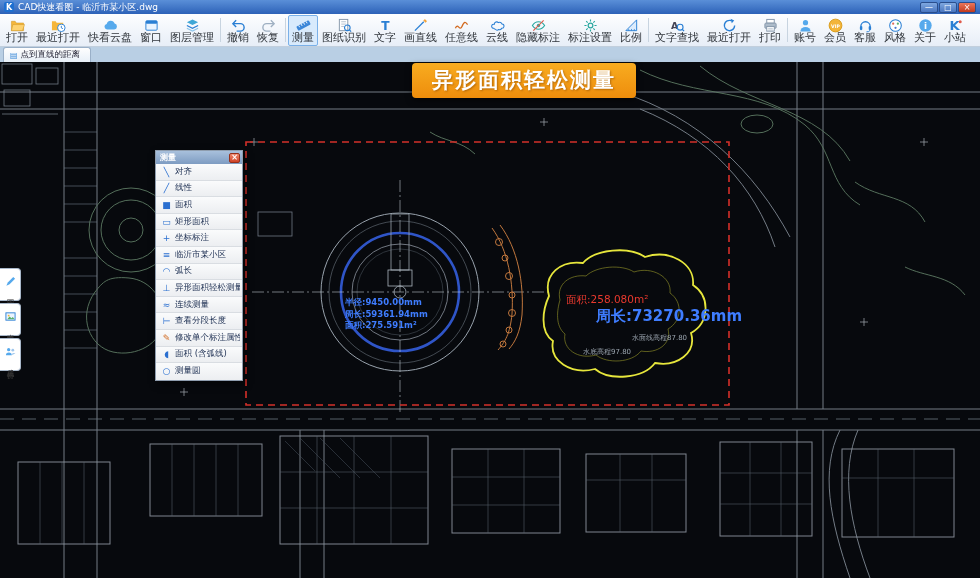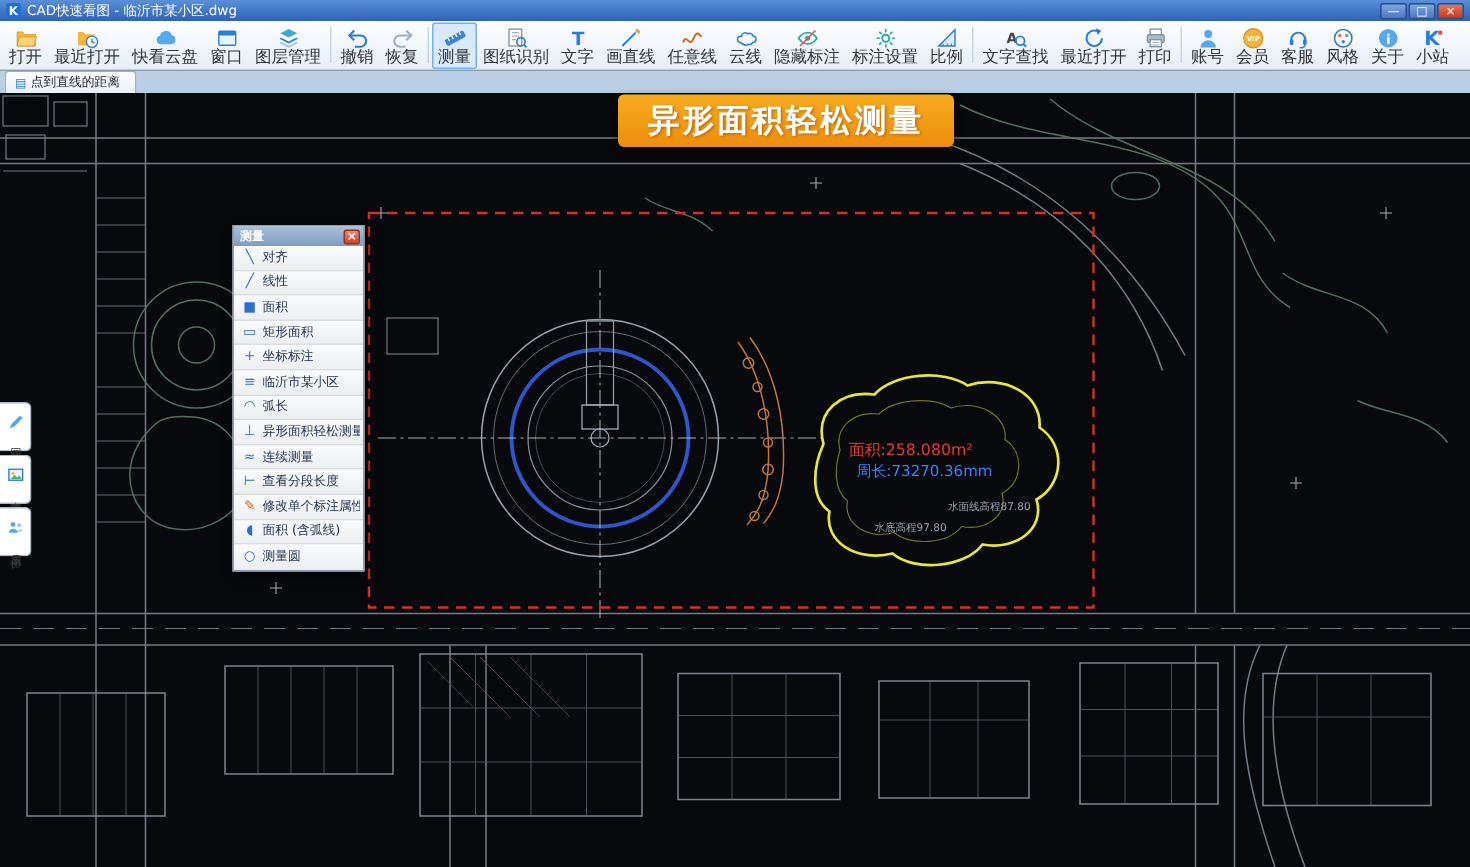--- a/index.html
+++ b/index.html
@@ -23,21 +23,21 @@
 
 .tabbar{height:15px;background:#b9cfe4;display:flex;align-items:flex-end;padding-left:3px}
 .tab{background:linear-gradient(#fefefe,#e8f0f8);border:1px solid #9ab0c8;border-bottom:none;border-radius:3px 3px 0 0;font-size:8.5px;color:#223;padding:1px 10px 1px 6px;display:flex;gap:3px;align-items:center;cursor:pointer}
 .tabicon{color:#2a7fd4;font-size:8px}
 
 .canvas{position:absolute;top:62px;left:0;width:980px;height:516px;background:#07090d}
 .canvas svg.cad{position:absolute;left:0;top:0}
 .banner{position:absolute;left:412px;top:1px;height:35px;padding:0 20px;background:linear-gradient(#f8ac20,#ee8d0c);border-radius:4px;color:#fff;font-size:21px;font-weight:bold;line-height:35px;letter-spacing:2px;text-shadow:1px 1px 2px rgba(120,60,0,.5);box-shadow:0 2px 6px rgba(0,0,0,.55);white-space:nowrap}
 .cm{position:absolute;left:345px;top:235px;color:#3F7DFF;font-size:8.5px;font-weight:bold;line-height:11.5px;white-space:nowrap}
 .pmarea{position:absolute;left:566px;top:231px;color:#E8392E;font-size:10.5px;font-weight:normal;white-space:nowrap}
-.pmperim{position:absolute;left:571px;top:245px;color:#3F7DFF;font-size:10px;font-weight:normal;white-space:nowrap}
+.pmperim{position:absolute;left:596px;top:245px;color:#3F7DFF;font-size:15px;font-weight:bold;white-space:nowrap}
 .pmnote{position:absolute;color:#9aa4ae;font-size:7px;white-space:nowrap}
 
 .mpanel{position:absolute;left:155px;top:88px;width:88px;background:#eef0f3;border:1px solid #8f9dae;box-shadow:2px 3px 7px rgba(0,0,0,.5);font-size:8.5px;z-index:5}
 .mhead{height:13px;background:linear-gradient(#a8c0dc,#7e9cc2);display:flex;align-items:center;padding:0 2px 0 4px;color:#fff;font-weight:bold;font-size:8px}
 .mtitle{flex:1}
 .mclose{width:11px;height:10px;background:linear-gradient(#ef8a70,#d04226);border:1px solid #96301a;border-radius:2px;color:#fff;font-size:8px;line-height:8px;text-align:center;cursor:pointer}
 .mrow{display:flex;align-items:center;gap:3px;height:16.6px;padding:0 2px 0 5px;border-bottom:1px solid #d9dde2;background:linear-gradient(#fafbfc,#eceef1);cursor:pointer}
 .mrow:last-child{border-bottom:none}
 .mi{width:11px;color:#2a6fd0;font-size:9px;text-align:center;flex:none}
 .ml{color:#1d2f52;white-space:nowrap;overflow:hidden}
@@ -411,20 +411,25 @@
       </g>
 
       <path d="M549 234c-6-22 12-36 34-33 12-14 46-17 62-6 24-8 50 6 48 28 18 12 16 38-2 48 6 20-14 34-36 30-12 16-46 18-60 6-24 6-46-8-42-28-14-10-10-32-4-45z" stroke="#E6E63C" stroke-width="1.8" fill="none"></path>
       <path d="M560 238c-4-16 10-26 26-24 10-10 36-12 48-4 18-6 38 5 36 21 13 9 12 28-2 36 4 15-11 25-27 22-9 12-34 13-45 4-18 5-34-6-31-21-10-8-8-24-5-34z" stroke="#8f8f28" stroke-width=".8" fill="none" opacity=".8"></path>
 
       <rect x="246" y="80" width="483" height="263" fill="none" stroke="#D4302A" stroke-width="1.6" stroke-dasharray="7 5"></rect>
     </svg>
 
     <div class="banner">异形面积轻松测量</div>
 
+    <div class="cm">
+      <div>半径:9450.00mm</div>
+      <div>周长:59361.94mm</div>
+      <div>面积:275.591m²</div>
+    </div>
 
     <div class="pmarea">面积:258.080m²</div>
     <div class="pmperim">周长:73270.36mm</div>
     <div class="pmnote" style="left:632px;top:271px">水面线高程87.80</div>
     <div class="pmnote" style="left:583px;top:285px">水底高程97.80</div>
 
     <div class="mpanel">
       <div class="mhead">
         <span class="mtitle">测量</span>
         <span class="mclose">×</span>

